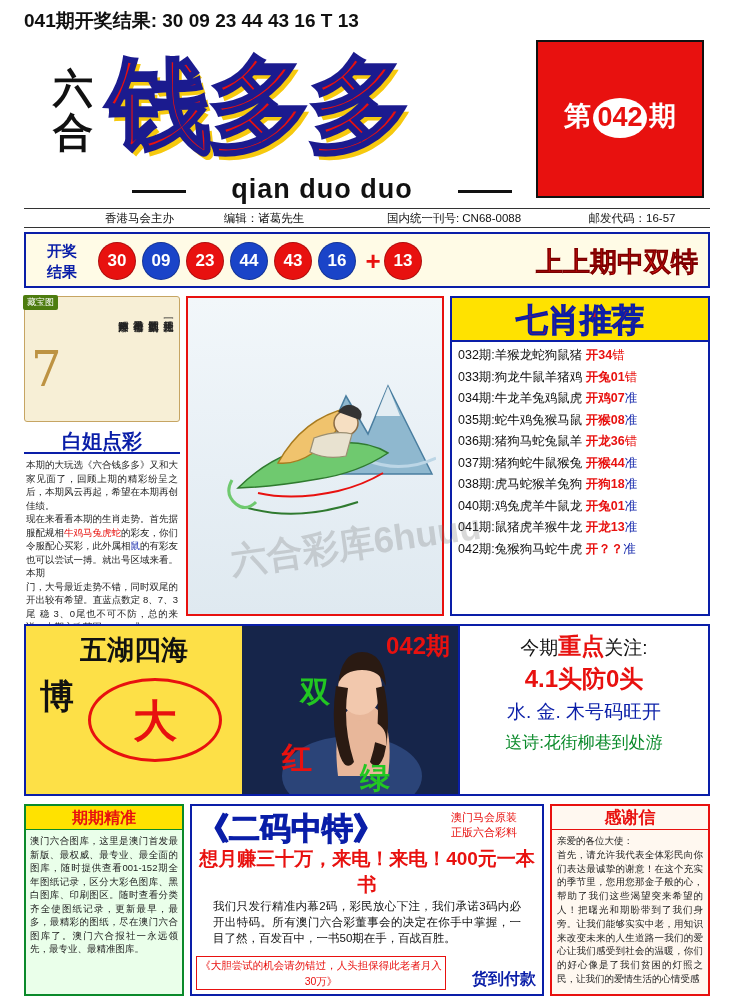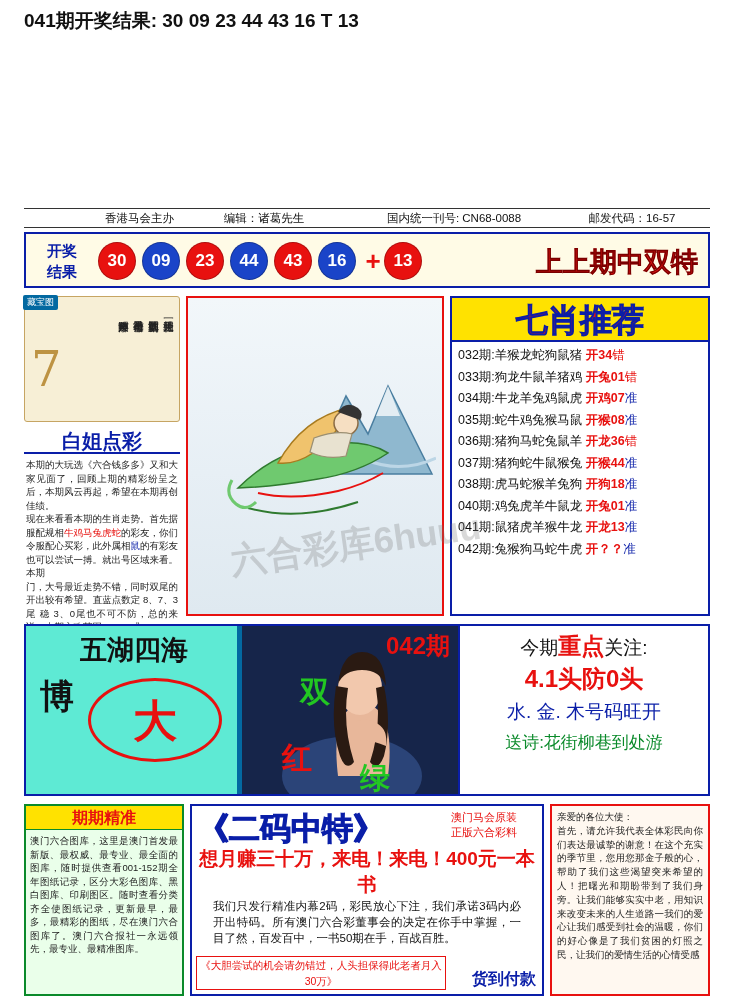--- a/index.html
+++ b/index.html
@@ -101,21 +101,21 @@
     -webkit-text-stroke:0.5px #7a0000;
   }
 
   
   .left-col { position:absolute; top:296px; left:24px; width:156px; height:320px; }
   .scroll-box {
     position:absolute; top:0; left:0; width:156px; height:126px;
     background:#f7efd6; border:1px solid #c6a563; border-radius:3px;
   }
   .scroll-tag {
-    position:absolute; top:-2px; left:-2px; background:#0369a1; color:#fff;
+    position:absolute; top:-2px; left:-2px; background:#4d7c0f; color:#fff;
     font-size:9px; padding:1px 4px; border-radius:2px;
   }
   .poem {
     position:absolute; top:16px; left:6px; width:144px; height:104px;
     font-size:10.5px; color:#222; line-height:12px;
     display:flex; flex-direction:row-reverse; justify-content:flex-start; gap:3px;
   }
   .poem .vcol { writing-mode:vertical-rl; text-orientation:upright; white-space:nowrap; }
   .big7 {
     position:absolute; left:6px; top:44px; font-size:48px; color:#b4832a;
@@ -169,21 +169,21 @@
   .qx-row .res-ok { color:#0a1ea8; }
   .qx-row .res-no { color:#e8110f; }
 
   
   .mid-band {
     position:absolute; top:624px; left:24px; width:686px; height:172px;
     border:2px solid #0a1ea8;
   }
   .mb-left {
     position:absolute; left:0; top:0; width:217px; height:168px;
-    border-right:6px solid #0369a1; background:#5eead4;
+    border-right:1px solid #0369a1; background:#fde047;
   }
   .wuhu {
     position:absolute; top:6px; left:10px; width:196px; text-align:center;
     font-size:27px; font-weight:bold; color:#111;
     font-family:"DejaVu Serif", serif;
   }
   .bo {
     position:absolute; top:48px; left:14px; font-size:34px; font-weight:bold; color:#111;
     font-family:"DejaVu Serif", serif;
   }
@@ -273,20 +273,32 @@
     font-weight:bold; transform:rotate(-8deg); pointer-events:none; white-space:nowrap;
   }
 </style>
 </head>
 <body>
 
 <div class="page">
 
   <div class="top-strip">041期开奖结果: 30 09 23 44 43 16 T 13</div>
 
+  <div class="masthead">
+    <div class="liuhe">六合</div>
+    <div class="logo-wrap">
+      <div class="logo-text">钱多多</div>
+    </div>
+    <div class="pinyin">qian duo duo</div>
+    <div class="issue-box">
+      <div class="issue-inner">
+        <span>第</span><span class="issue-num">042</span><span>期</span>
+      </div>
+    </div>
+  </div>
 
   <div class="credits">
     <span class="c1">香港马会主办</span>
     <span class="c2">编辑：诸葛先生</span>
     <span class="c3">国内统一刊号: CN68-0088</span>
     <span class="c4">邮发代码：16-57</span>
   </div>
 
   <div class="draw-bar">
     <div class="draw-label">
@@ -399,18 +411,19 @@
         <div class="bm-title">《二码中特》</div>
         <div class="bm-right-note" style="white-space:pre-line">澳门马会原装
 正版六合彩料</div>
       </div>
       <div class="bm-l1">想月赚三十万，来电！来电！400元一本书</div>
       <div class="bm-l2">我们只发行精准内幕2码，彩民放心下注，我们承诺3码内必开出特码。所有澳门六合彩董事会的决定在你手中掌握，一目了然，百发百中，一书50期在手，百战百胜。</div>
       <div class="bm-foot">《大胆尝试的机会请勿错过，人头担保得此老者月入30万》</div>
       <div class="bm-stamp">货到付款</div>
     </div>
     <div class="bb-right">
+      <div class="t">感谢信</div>
       <div class="body" style="white-space:pre-line">亲爱的各位大使：
 首先，请允许我代表全体彩民向你们表达最诚挚的谢意！在这个充实的季节里，您用您那金子般的心，帮助了我们这些渴望突来希望的人！把曙光和期盼带到了我们身旁。让我们能够实实中老，用知识来改变未来的人生道路一我们的爱心让我们感受到社会的温暖，你们的好心像是了我们贫困的灯照之民，让我们的爱情生活的心情受感</div>
     </div>
   </div>
 
 </div>
 
 </body></html>

